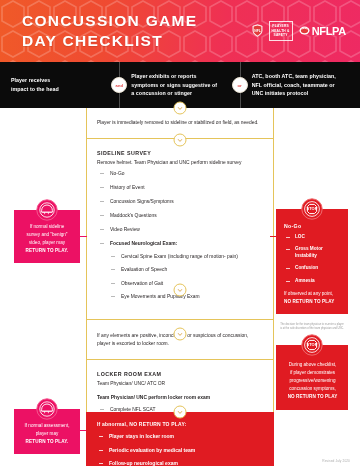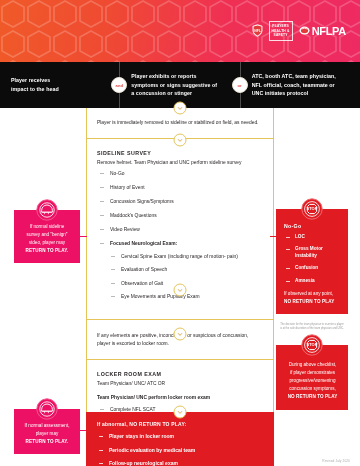--- a/index.html
+++ b/index.html
@@ -343,20 +343,22 @@
 <div class="header">
   <svg class="header-pattern" viewBox="0 0 360 62" preserveAspectRatio="none">
     <defs>
       <pattern id="hexp" width="26" height="30" patternUnits="userSpaceOnUse">
         <path d="M13 1 L24 7 L24 21 L13 27 L2 21 L2 7 Z" fill="none" stroke="#ffffff" stroke-width="1.6"></path>
       </pattern>
     </defs>
     <rect width="360" height="62" fill="url(#hexp)"></rect>
   </svg>
   <div class="header-inner">
+    <div class="header-title">CONCUSSION GAME
+DAY CHECKLIST</div>
     <div class="header-logos">
       <svg class="logo-nfl-shield" width="11" height="13" viewBox="0 0 11 13">
         <path d="M5.5 0.5 L10.2 2 L10.2 7 C10.2 10 5.5 12.5 5.5 12.5 C5.5 12.5 0.8 10 0.8 7 L0.8 2 Z" fill="#ffffff" stroke="#ffffff" stroke-width="0.4"></path>
         <path d="M5.5 1.4 L9.4 2.6 L9.4 7 C9.4 9.4 5.5 11.5 5.5 11.5 C5.5 11.5 1.6 9.4 1.6 7 L1.6 2.6 Z" fill="#e23a3a"></path>
         <text x="5.5" y="7.8" font-family="Liberation Sans, sans-serif" font-size="3.4" font-weight="bold" fill="#ffffff" text-anchor="middle">NFL</text>
       </svg>
       <div class="logo-phs">PLAYERS
 HEALTH &amp;
 SAFETY</div>
       <div class="logo-nflpa">

